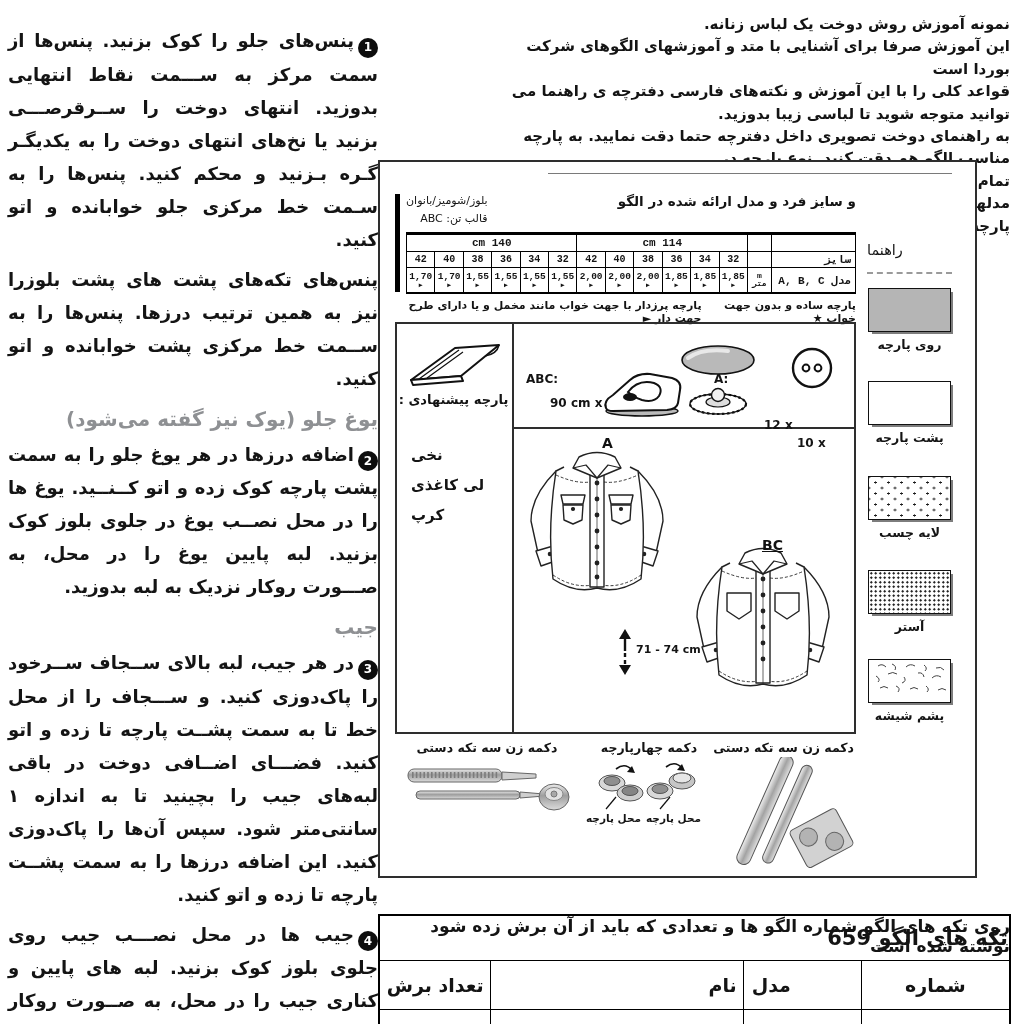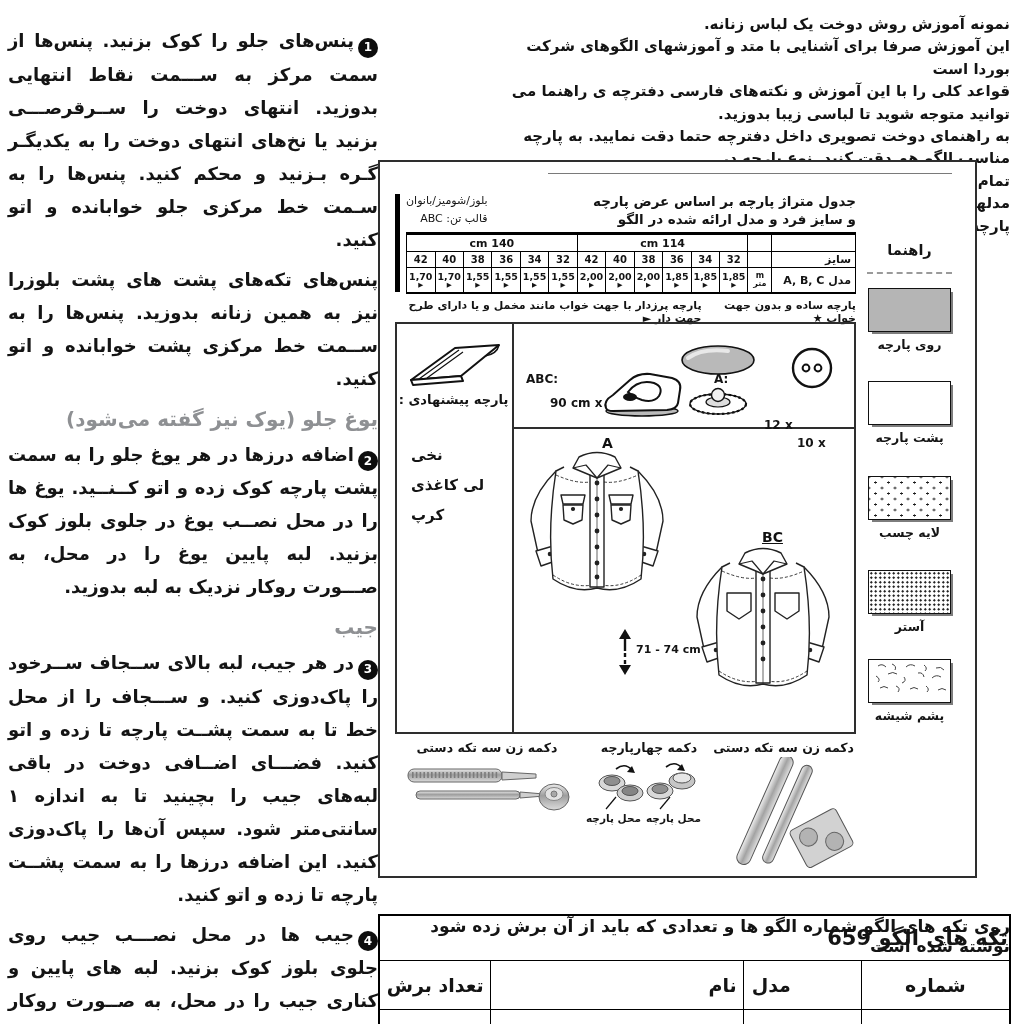--- a/index.html
+++ b/index.html
@@ -23,21 +23,21 @@
   .figbox{position:absolute;left:378px;top:160px;width:595px;height:714px;border:2px solid #2e2e2e;background:#fff;}
   .toprule{position:absolute;left:168px;top:11px;width:404px;border-top:1.5px solid #7a7a7a;}
 
   
   .m-bar{position:absolute;left:15px;top:32px;width:5px;height:98px;background:#000;}
   .meterage{position:absolute;left:26px;top:30px;width:450px;}
   .m-titles{display:flex;justify-content:space-between;margin-bottom:4px;}
   .m-title-r{font-size:13.5px;font-weight:700;line-height:18px;text-align:right;}
   .m-title-l{font-size:11px;font-weight:400;line-height:18px;text-align:right;}
   table.mt{border-collapse:collapse;width:450px;direction:rtl;border-top:3px solid #000;border-bottom:2px solid #000;}
-  table.mt td{border:1px solid #000;text-align:center;font-weight:700;padding:0;}
+  table.mt td{border:1px solid #000;text-align:center;font-weight:700;padding:0;font-family:Liberation Mono, monospace;}
   table.mt .lbl{width:86px;text-align:right;padding-right:4px;font-size:11px;}
   table.mt .unit{width:24px;font-size:8px;line-height:8px;}
   table.mt .grp{font-size:11px;height:16px;}
   table.mt .sz{font-size:10px;height:15px;width:28px;}
   table.mt .val{font-size:9.5px;line-height:10px;height:24px;}
   table.mt .ar{display:block;font-size:6.5px;line-height:7px;}
 
   .footnotes{position:absolute;left:15px;top:137px;width:461px;display:flex;justify-content:space-between;
              direction:rtl;font-size:11px;font-weight:700;}
 
@@ -53,21 +53,21 @@
   .shirts{position:absolute;left:117px;top:105px;width:340px;height:301px;direction:ltr;}
   .shirt-label{position:absolute;font-size:14px;font-weight:700;color:#111;}
   .len-label{position:absolute;font-size:11px;font-weight:700;}
 
   
   .tool{position:absolute;text-align:center;}
   .tool .t-label{font-size:12.5px;font-weight:700;margin-bottom:2px;white-space:nowrap;}
   .mahal{position:absolute;font-size:10.5px;font-weight:700;direction:rtl;}
 
   
-  .leg-title{position:absolute;left:487px;top:80px;width:85px;text-align:center;font-size:14.5px;font-weight:700;}
+  .leg-title{position:absolute;left:487px;top:80px;width:85px;text-align:left;font-size:14.5px;font-weight:400;}
   .leg-dash{position:absolute;left:487px;top:110px;width:85px;border-top:2px dashed #9a9a9a;}
   .leg-item{position:absolute;left:487px;width:85px;text-align:center;}
   .swatch{width:81px;height:42px;border:1.5px solid #111;box-shadow:3px 3px 0 -1px #7d7d7d;background:#fff;margin:0 auto;}
   .sw-solid{background:#b5b5b5;}
   .sw-dots{background-image:radial-gradient(#1c1c1c 1.1px, transparent 1.3px),radial-gradient(#1c1c1c 1.1px, transparent 1.3px);
            background-size:13px 11px,13px 11px;background-position:0 0,6.5px 5.5px;}
   .sw-dense{background-image:radial-gradient(#111 1px, transparent 1.15px);background-size:4.5px 4.5px;}
   .leg-item .lg-label{font-size:12.5px;font-weight:700;margin-top:5px;}
 
   
@@ -96,37 +96,36 @@
     <div>نمونه آموزش روش دوخت یک لباس زنانه.</div>
     <div>این آموزش صرفا برای آشنایی با متد و آموزشهای الگوهای شرکت بوردا است</div>
     <div>قواعد کلی را با این آموزش و نکته‌های فارسی دفترچه ی راهنما می توانید متوجه شوید تا لباسی زیبا بدوزید.</div>
     <div>به راهنمای دوخت تصویری داخل دفترچه حتما دقت نمایید. به پارچه مناسب الگو هم دقت کنید. نوع پارچه در</div>
     <div>تمام دفترچه ها مشخص است. با ترجمه ی گوگل و توجه به تصویر مدلهای روی جلد دفترچه هم میتوانید نوع</div>
     <div>پارچه را متوجه شوید.</div>
   </div>
 
   <div class="leftcol">
     <p><span class="badge">1</span><span>پنس‌های جلو را کوک بزنید. پنس‌ها از سمت مرکز به ســـمت نقاط انتهایی بدوزید. انتهای دوخت را ســرقرصـــی بزنید یا نخ‌های انتهای دوخت را به یکدیگـر گـره بـزنید و محکم کنید. پنس‌ها را به سـمت خط مرکزی جلو خوابانده و اتو کنید.</span></p>
-    <p>پنس‌های تکه‌های پشت های پشت بلوزرا نیز به همین زنانه بدوزید. پنس‌ها را به ســمت خط مرکزی پشت خوابانده و اتو کنید.</p>
+    <p>پنس‌های تکه‌های پشت های پشت بلوزرا نیز به همین ترتیب درزها. پنس‌ها را به ســمت خط مرکزی پشت خوابانده و اتو کنید.</p>
     <h3>یوغ جلو (یوک نیز گفته می‌شود)</h3>
     <p><span class="badge">2</span><span>اضافه درزها در هر یوغ جلو را به سمت پشت پارچه کوک زده و اتو کــنــید. یوغ ها را در محل نصــب یوغ در جلوی بلوز کوک بزنید. لبه پایین یوغ را در محل، به صـــورت روکار نزدیک به لبه بدوزید.</span></p>
     <h3>جیب</h3>
     <p><span class="badge">3</span><span>در هر جیب، لبه بالای ســجاف ســرخود را پاک‌دوزی کنید. و ســـجاف را از محل خط تا به سمت پشــت پارچه تا زده و اتو کنید. فضـــای اضــافی دوخت در باقی لبه‌های جیب را بچینید تا به اندازه ۱ سانتی‌متر شود. سپس آن‌ها را پاک‌دوزی کنید. این اضافه درزها را به سمت پشــت پارچه تا زده و اتو کنید.</span></p>
     <p><span class="badge">4</span><span>جیب ها در محل نصـــب جیب روی جلوی بلوز کوک بزنید. لبه های پایین و کناری جیب را در محل، به صــورت روکار نزدیک به لبه بدوزید. نخ‌های انتهای دوخت را گره زده و محکم کنید.</span></p>
 
   </div>
 
   <div class="figbox">
     <div class="toprule"></div>
 
     <div class="m-bar"></div>
     <div class="meterage">
       <div class="m-titles">
         <div class="m-title-r">
-          <div>جدول متراژ پارچه بر اساس عرض پارچه</div>
           <div>و سایز فرد و مدل ارائه شده در الگو</div>
         </div>
         <div class="m-title-l">
           <div>بلوز/شومیز/بانوان</div>
           <div>قالب تن: ABC</div>
         </div>
       </div>
       <table class="mt" dir="rtl">
         <tbody>
             <tr>
@@ -220,21 +219,21 @@
         <svg width="44" height="44" viewBox="0 0 44 44" style="position:absolute;left:276px;top:22px;">
           <circle cx="22" cy="22" r="19" fill="#fff" stroke="#111" stroke-width="2.4"></circle>
           <circle cx="16" cy="22" r="3.4" fill="none" stroke="#111" stroke-width="2"></circle>
           <circle cx="28" cy="22" r="3.4" fill="none" stroke="#111" stroke-width="2"></circle>
         </svg>
         <span class="cap" style="left:283px;top:70px;">10 x</span>
       </div>
 
       <div class="shirts">
         <span class="shirt-label" style="left:88px;top:6px;">A</span>
-        <span class="shirt-label" style="left:248px;top:100px;text-decoration:underline;">BC</span>
+        <span class="shirt-label" style="left:248px;top:108px;text-decoration:underline;">BC</span>
         <svg width="340" height="301" viewBox="0 0 340 301">
           <g fill="#fff" stroke="#222" stroke-width="1.4" stroke-linejoin="round">
 
             <g transform="translate(6,16)">
               <path d="M36,26 C22,40 11,58 11,76 L18,108 Q19,112 24,111 L40,104 L33,72 Q32,48 40,34 Z"></path>
               <path d="M118,26 C132,40 143,58 143,76 L136,108 Q135,112 130,111 L114,104 L121,72 Q122,48 114,34 Z"></path>
               <path d="M16,106 L40,99 L44,113 L21,121 Z"></path>
                 <circle cx="30" cy="109" r="1.6" fill="#222"></circle>
               <path d="M138,106 L114,99 L110,113 L133,121 Z"></path>
                 <circle cx="124" cy="109" r="1.6" fill="#222"></circle>

